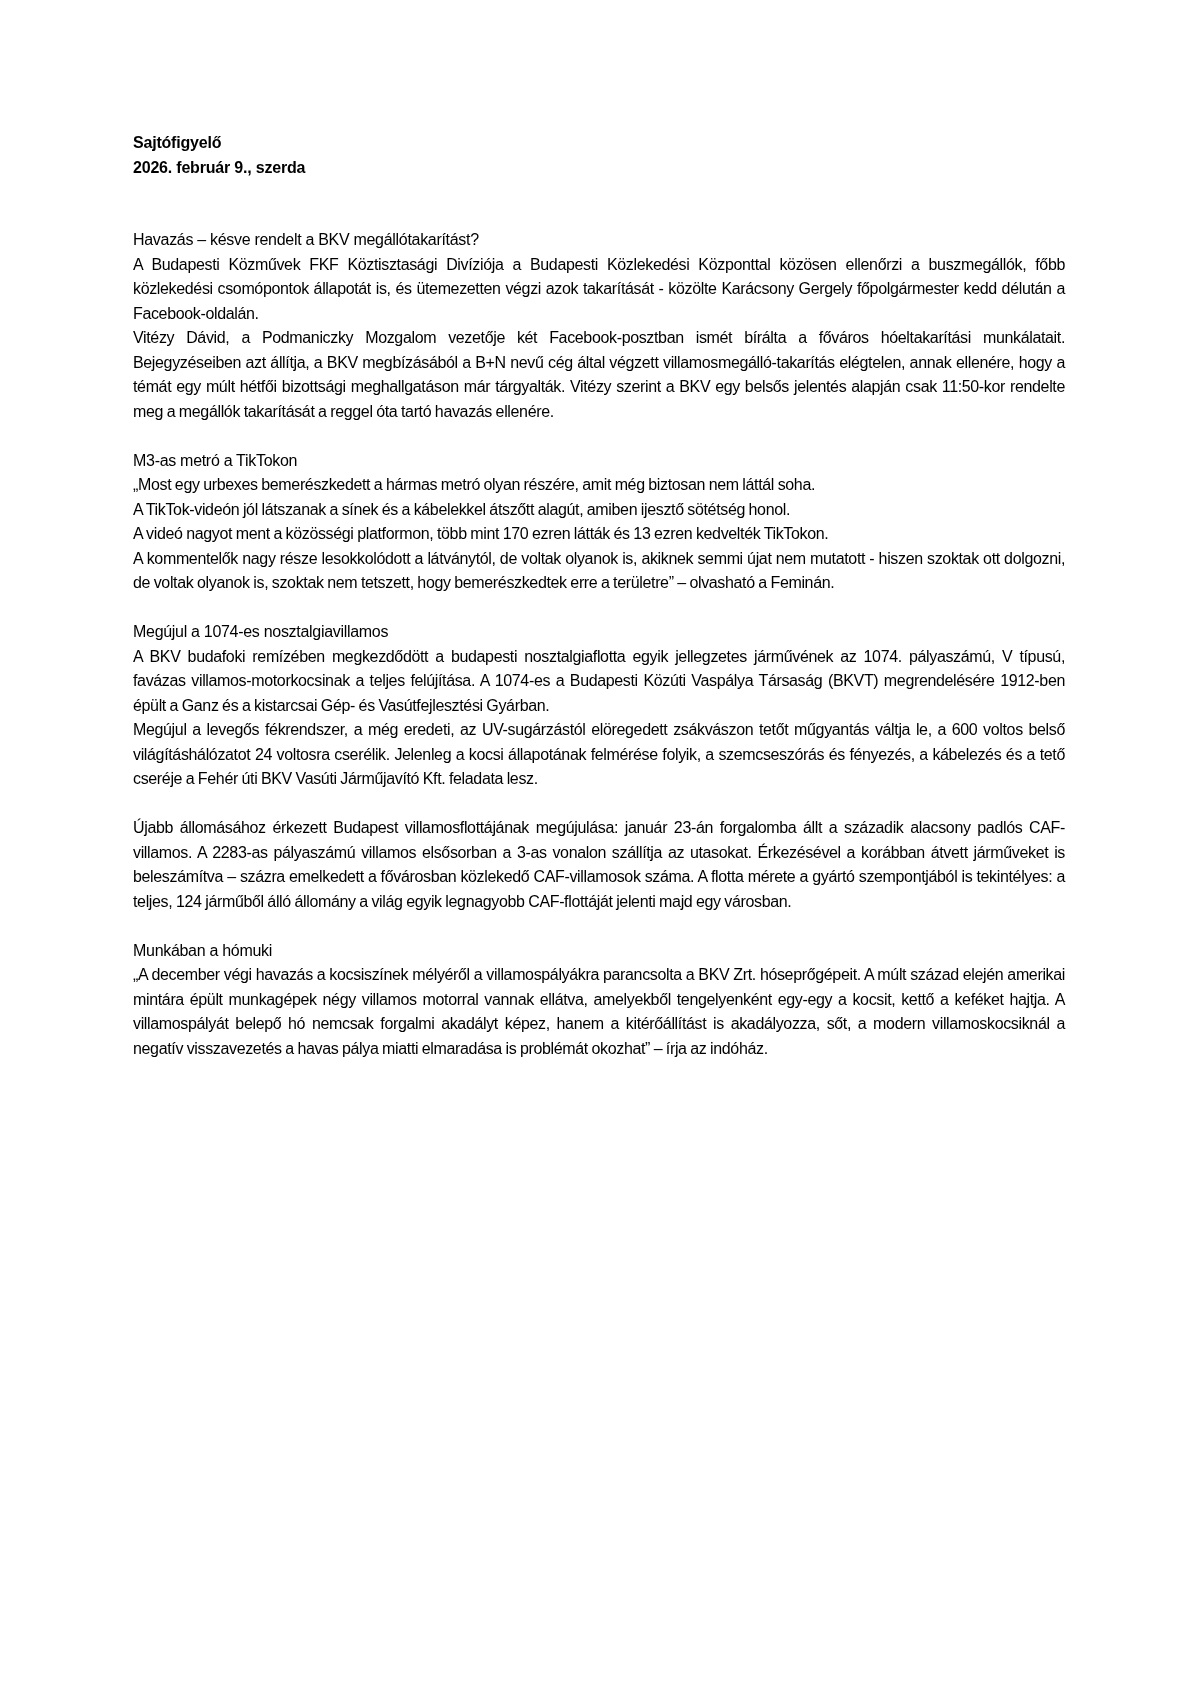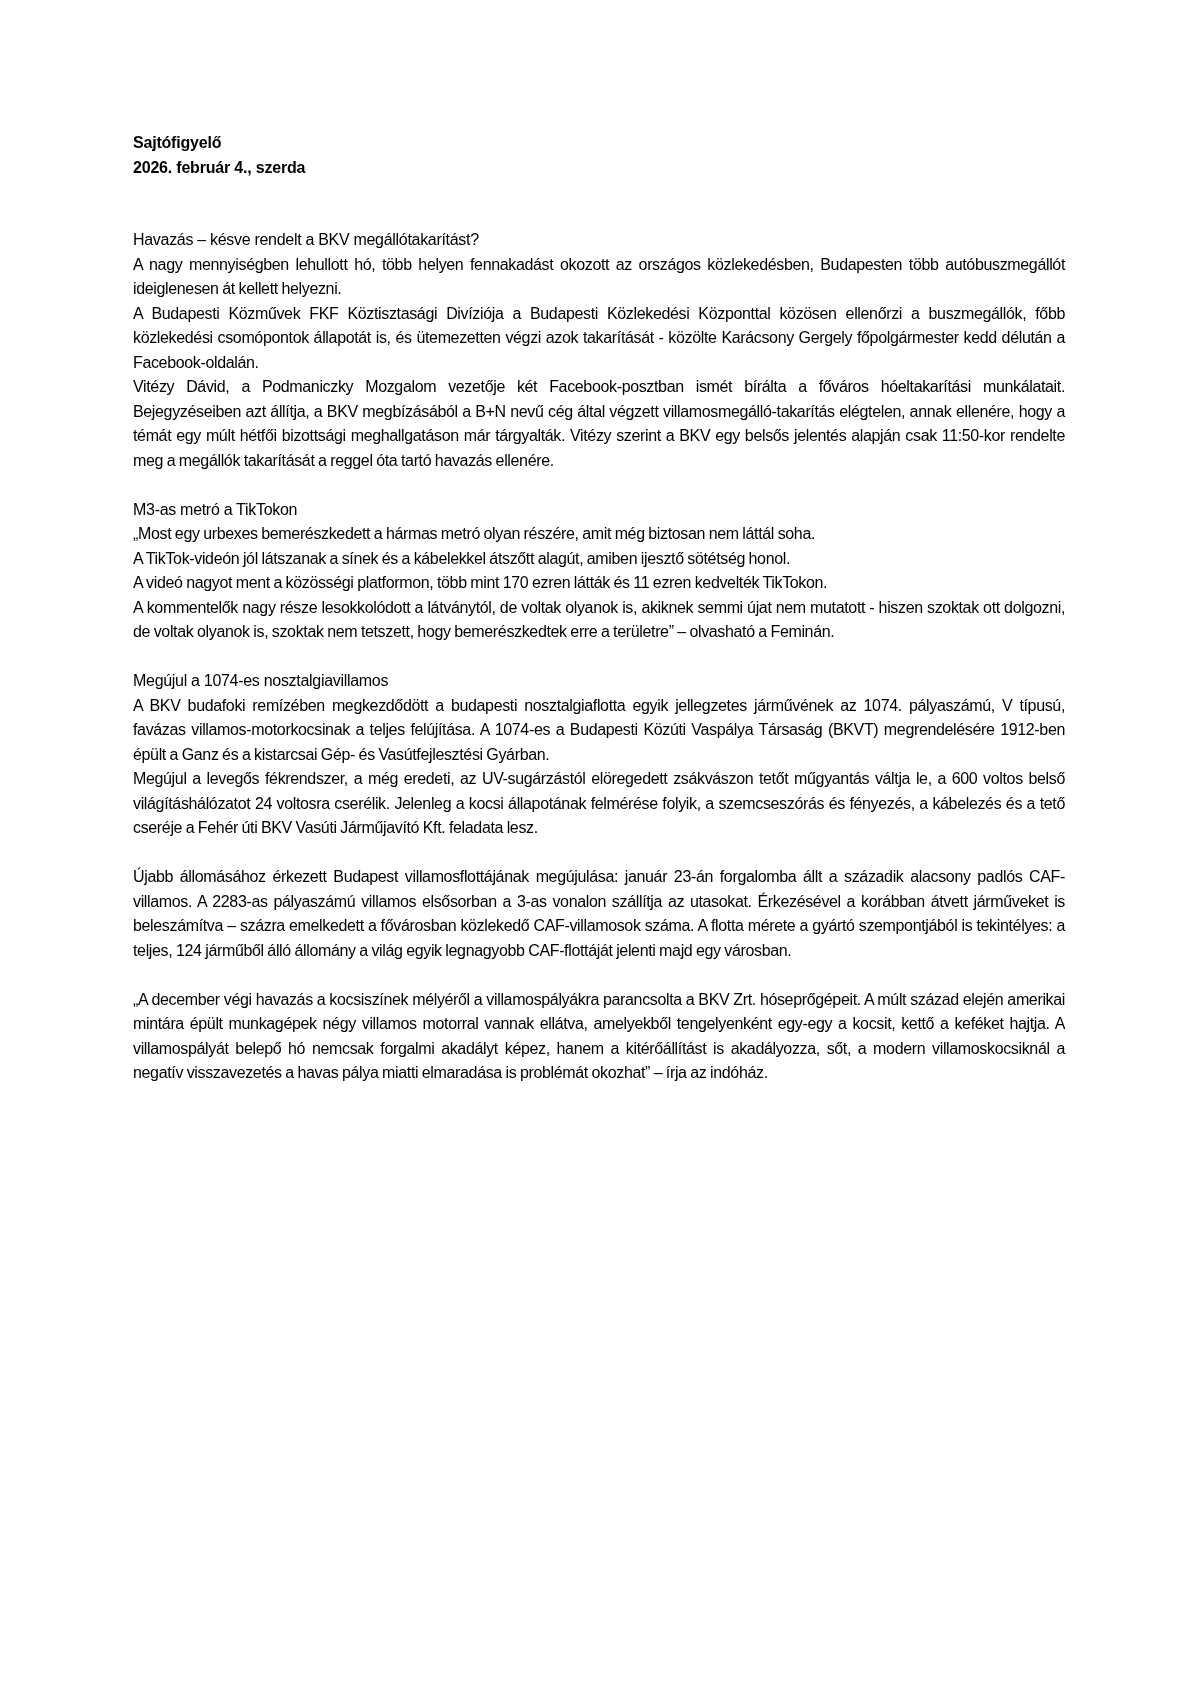--- a/index.html
+++ b/index.html
@@ -49,44 +49,44 @@
       letter-spacing: -0.35px;
       word-spacing: -0.5px;
     }
   </style>
 </head>
 <body>
 
 <div class="page">
   <div class="title-block">
     <p class="doc-title">Sajtófigyelő</p>
-    <p class="doc-title">2026. február 4., szerda</p>
+    <p class="doc-title">2026. február 9., szerda</p>
   </div>
 
   <div class="article">
     <p class="article-title">Havazás – késve rendelt a BKV megállótakarítást?</p>
-    <p class="para">A nagy mennyiségben lehullott hó, több helyen fennakadást okozott az országos közlekedésben, Budapesten több autóbuszmegállót ideiglenesen át kellett helyezni.</p>
     <p class="para">A Budapesti Közművek FKF Köztisztasági Divíziója a Budapesti Közlekedési Központtal közösen ellenőrzi a buszmegállók, főbb közlekedési csomópontok állapotát is, és ütemezetten végzi azok takarítását - közölte Karácsony Gergely főpolgármester kedd délután a Facebook-oldalán.</p>
     <p class="para">Vitézy Dávid, a Podmaniczky Mozgalom vezetője két Facebook-posztban ismét bírálta a főváros hóeltakarítási munkálatait. Bejegyzéseiben azt állítja, a BKV megbízásából a B+N nevű cég által végzett villamosmegálló-takarítás elégtelen, annak ellenére, hogy a témát egy múlt hétfői bizottsági meghallgatáson már tárgyalták. Vitézy szerint a BKV egy belsős jelentés alapján csak 11:50-kor rendelte meg a megállók takarítását a reggel óta tartó havazás ellenére.</p>
   </div>
 
   <div class="article">
     <p class="article-title">M3-as metró a TikTokon</p>
     <p class="para">„Most egy urbexes bemerészkedett a hármas metró olyan részére, amit még biztosan nem láttál soha.</p>
     <p class="para">A TikTok-videón jól látszanak a sínek és a kábelekkel átszőtt alagút, amiben ijesztő sötétség honol.</p>
-    <p class="para">A videó nagyot ment a közösségi platformon, több mint 170 ezren látták és 11 ezren kedvelték TikTokon.</p>
+    <p class="para">A videó nagyot ment a közösségi platformon, több mint 170 ezren látták és 13 ezren kedvelték TikTokon.</p>
     <p class="para">A kommentelők nagy része lesokkolódott a látványtól, de voltak olyanok is, akiknek semmi újat nem mutatott - hiszen szoktak ott dolgozni, de voltak olyanok is, szoktak nem tetszett, hogy bemerészkedtek erre a területre” – olvasható a Feminán.</p>
   </div>
 
   <div class="article">
     <p class="article-title">Megújul a 1074-es nosztalgiavillamos</p>
     <p class="para">A BKV budafoki remízében megkezdődött a budapesti nosztalgiaflotta egyik jellegzetes járművének az 1074. pályaszámú, V típusú, favázas villamos-motorkocsinak a teljes felújítása. A 1074-es a Budapesti Közúti Vaspálya Társaság (BKVT) megrendelésére 1912-ben épült a Ganz és a kistarcsai Gép- és Vasútfejlesztési Gyárban.</p>
     <p class="para">Megújul a levegős fékrendszer, a még eredeti, az UV-sugárzástól elöregedett zsákvászon tetőt műgyantás váltja le, a 600 voltos belső világításhálózatot 24 voltosra cserélik. Jelenleg a kocsi állapotának felmérése folyik, a szemcseszórás és fényezés, a kábelezés és a tető cseréje a Fehér úti BKV Vasúti Járműjavító Kft. feladata lesz.</p>
   </div>
 
   <div class="article">
     <p class="para">Újabb állomásához érkezett Budapest villamosflottájának megújulása: január 23-án forgalomba állt a századik alacsony padlós CAF-villamos. A 2283-as pályaszámú villamos elsősorban a 3-as vonalon szállítja az utasokat. Érkezésével a korábban átvett járműveket is beleszámítva – százra emelkedett a fővárosban közlekedő CAF-villamosok száma. A flotta mérete a gyártó szempontjából is tekintélyes: a teljes, 124 járműből álló állomány a világ egyik legnagyobb CAF-flottáját jelenti majd egy városban.</p>
   </div>
 
   <div class="article">
+    <p class="article-title">Munkában a hómuki</p>
     <p class="para">„A december végi havazás a kocsiszínek mélyéről a villamospályákra parancsolta a BKV Zrt. hóseprőgépeit. A múlt század elején amerikai mintára épült munkagépek négy villamos motorral vannak ellátva, amelyekből tengelyenként egy-egy a kocsit, kettő a keféket hajtja. A villamospályát belepő hó nemcsak forgalmi akadályt képez, hanem a kitérőállítást is akadályozza, sőt, a modern villamoskocsiknál a negatív visszavezetés a havas pálya miatti elmaradása is problémát okozhat” – írja az indóház.</p>
   </div>
 </div>
 
 </body></html>

